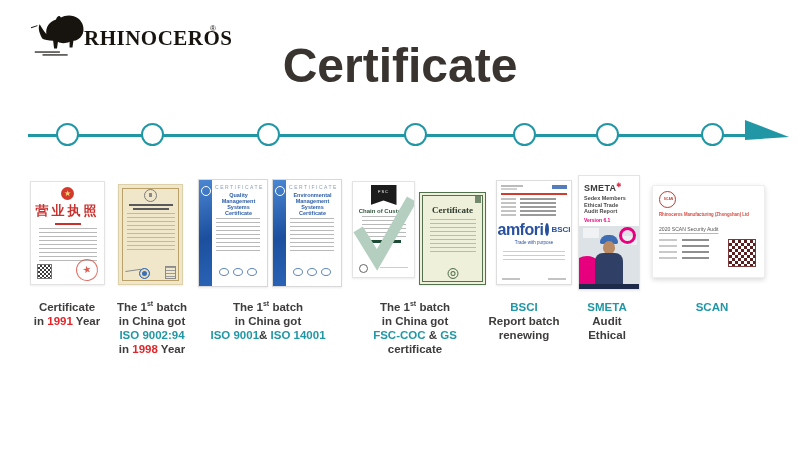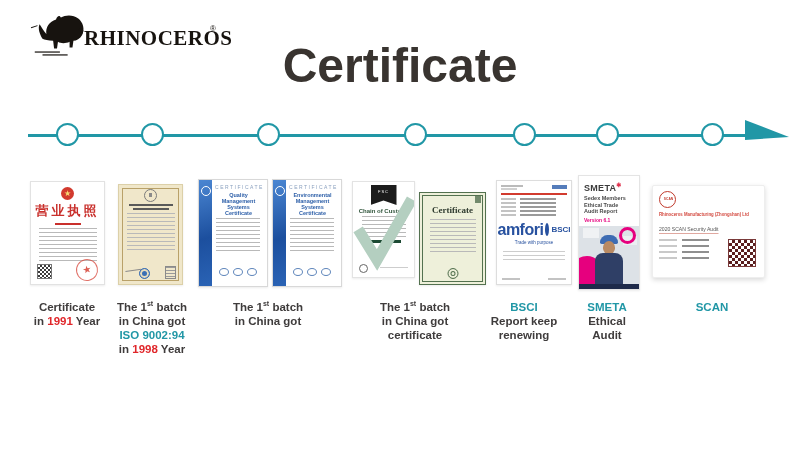--- a/index.html
+++ b/index.html
@@ -354,33 +354,35 @@
     </div>
   <div class="caption cap-2">
       <div><span class="seg-dark">The 1</span><sup class="seg-dark">st</sup><span class="seg-dark"> batch</span></div>
       <div><span class="seg-dark">in China got</span></div>
       <div><span class="seg-teal">ISO 9002:94</span></div>
       <div><span class="seg-dark">in </span><span class="seg-red">1998</span><span class="seg-dark"> Year</span></div>
     </div>
   <div class="caption cap-3">
       <div><span class="seg-dark">The 1</span><sup class="seg-dark">st</sup><span class="seg-dark"> batch</span></div>
       <div><span class="seg-dark">in China got</span></div>
+      <div><span class="seg-teal">ISO 9001</span><span class="seg-dark">&amp; </span><span class="seg-teal">ISO 14001</span></div>
     </div>
   <div class="caption cap-4">
       <div><span class="seg-dark">The 1</span><sup class="seg-dark">st</sup><span class="seg-dark"> batch</span></div>
       <div><span class="seg-dark">in China got</span></div>
+      <div><span class="seg-teal">FSC-COC</span><span class="seg-dark"> &amp; </span><span class="seg-teal">GS</span></div>
       <div><span class="seg-dark">certificate</span></div>
     </div>
   <div class="caption cap-5">
       <div><span class="seg-teal">BSCI</span></div>
-      <div><span class="seg-dark">Report keep</span></div>
+      <div><span class="seg-dark">Report batch</span></div>
       <div><span class="seg-dark">renewing</span></div>
     </div>
   <div class="caption cap-6">
       <div><span class="seg-teal">SMETA</span></div>
+      <div><span class="seg-dark">Audit</span></div>
       <div><span class="seg-dark">Ethical</span></div>
-      <div><span class="seg-dark">Audit</span></div>
     </div>
   <div class="caption cap-7">
       <div><span class="seg-teal">SCAN</span></div>
     </div>
 
 </div>
 
 </body></html>

